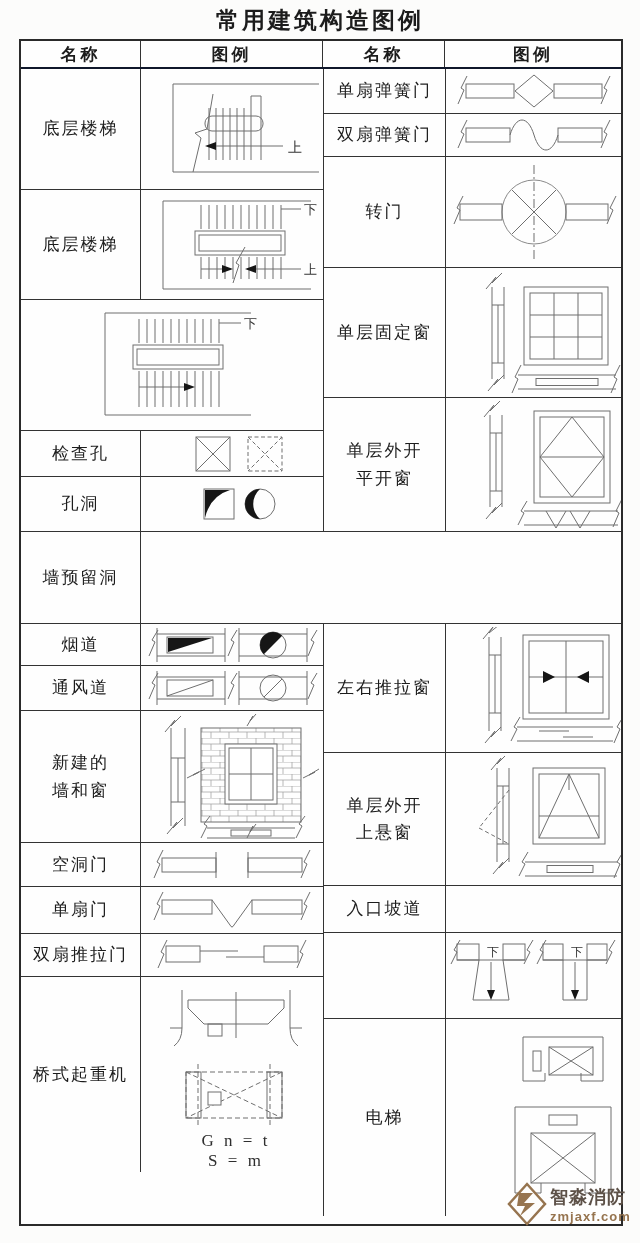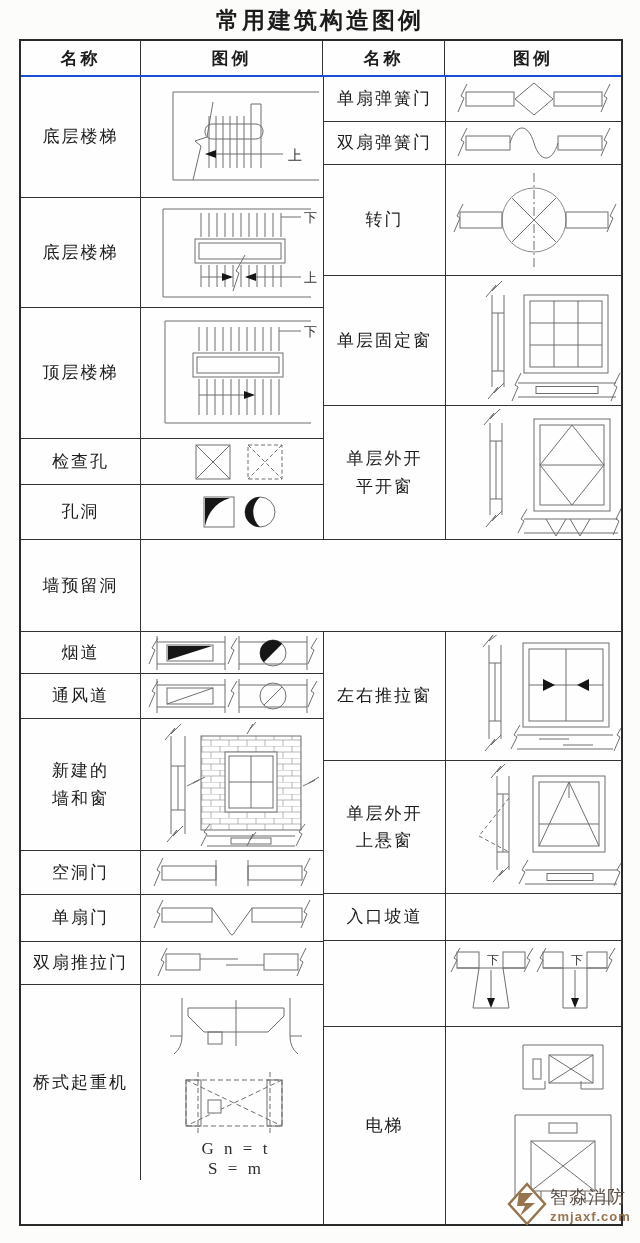--- a/index.html
+++ b/index.html
@@ -2,21 +2,21 @@
 <html><head>
 <meta charset="utf-8">
 <style>
   html,body{margin:0;padding:0}
   body{width:640px;height:1243px;background:#fcfcfb;position:relative;
        font-family:"Liberation Sans",sans-serif;color:#1c1c1c;overflow:hidden}
   .title{position:absolute;top:5px;left:0;width:100%;text-align:center;
          font-size:23px;font-weight:bold;letter-spacing:3px}
   .table{position:absolute;left:19px;top:39px;width:604px;height:1187px;
          border:2px solid #2a2a2a;box-sizing:border-box;background:#fefefe}
-  .hrow{display:flex;height:36px;border-bottom:2px solid #1d4ed8;box-sizing:border-box}
+  .hrow{display:flex;height:28px;border-bottom:2px solid #0f172a;box-sizing:border-box}
   .hc{display:flex;align-items:center;justify-content:center;font-size:17px;
       font-weight:bold;letter-spacing:3px;box-sizing:border-box}
   .hc1{width:120px;border-right:1px solid #333}
   .hc2{width:182px;border-right:1px solid #333}
   .hc3{width:122px;border-right:1px solid #333}
   .hc4{flex:1}
   .band{display:flex}
   .sub{display:flex;flex-direction:column;box-sizing:border-box}
   .subL{width:302px}
   .subR{width:298px;border-left:1px solid #333}
@@ -29,21 +29,21 @@
   .ncR{width:122px}
   .lc{flex:1;display:flex;align-items:center;justify-content:center;overflow:hidden}
   .ln{stroke:#6f6f6f;fill:none;stroke-width:1}
   .lnt{stroke:#8a8a8a;fill:none;stroke-width:1}
   .fb{fill:#161616;stroke:none}
   .svgtxt{fill:#333;font-family:"Liberation Sans",sans-serif}
   .crtxt{fill:#2e2e2e;font-family:"Liberation Serif",serif;letter-spacing:3px}
   .wm{position:absolute;left:506px;top:1181px;width:134px;display:flex;
       align-items:center;z-index:5}
   .wm-text{display:flex;flex-direction:column;margin-left:2px}
-  .wm-brand{font-size:18px;font-weight:normal;color:#5d5148;letter-spacing:1px}
+  .wm-brand{font-size:18px;font-weight:bold;color:#5d5148;letter-spacing:1px}
   .wm-site{font-size:13px;font-weight:bold;letter-spacing:1px}
 </style>
 </head>
 <body>
 
 <div class="title">常用建筑构造图例</div>
 
 <div class="table">
 
   <div class="hrow">
@@ -86,21 +86,20 @@
             <polygon class="fb" points="90,76 79,72 79,80"></polygon>
             <polygon class="fb" points="102,76 113,72 113,80"></polygon>
             <polyline class="ln" points="90,90 96,72 93,70 102,54"></polyline>
             <text class="svgtxt" x="161" y="21" font-size="13">下</text>
             <text class="svgtxt" x="161" y="81" font-size="13">上</text>
           </svg>
         </div>
       </div>
 
       <div class="row" style="height:131px">
-        <div class="nc ncL">顶层楼梯</div>
         <div class="lc">
           <svg width="178" height="124" viewBox="0 0 178 124">
             <path class="ln" d="M168,10 H22 V112 H168"></path>
             <path class="ln" d="M56,16V40M64,16V40M72,16V40M80,16V40M88,16V40M96,16V40M104,16V40M112,16V40M120,16V40M128,16V40M136,16V40"></path>
             <path class="ln" d="M136,20 H158"></path>
             <rect class="ln" x="50" y="42" width="90" height="24"></rect>
             <rect class="ln" x="54" y="46" width="82" height="16"></rect>
             <path class="ln" d="M56,68V104M64,68V104M72,68V104M80,68V104M88,68V104M96,68V104M104,68V104M112,68V104M120,68V104M128,68V104M136,68V104"></path>
             <path class="ln" d="M56,84 H104"></path>
             <polygon class="fb" points="112,84 101,80 101,88"></polygon>

